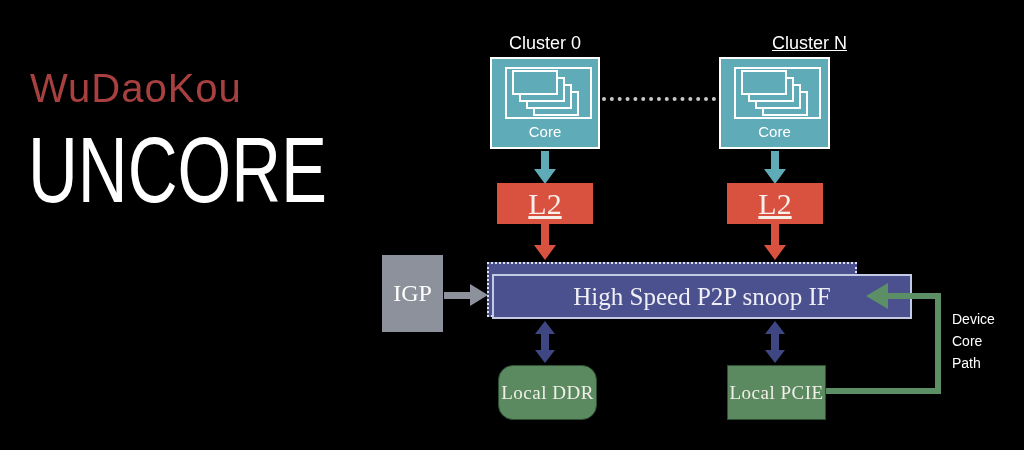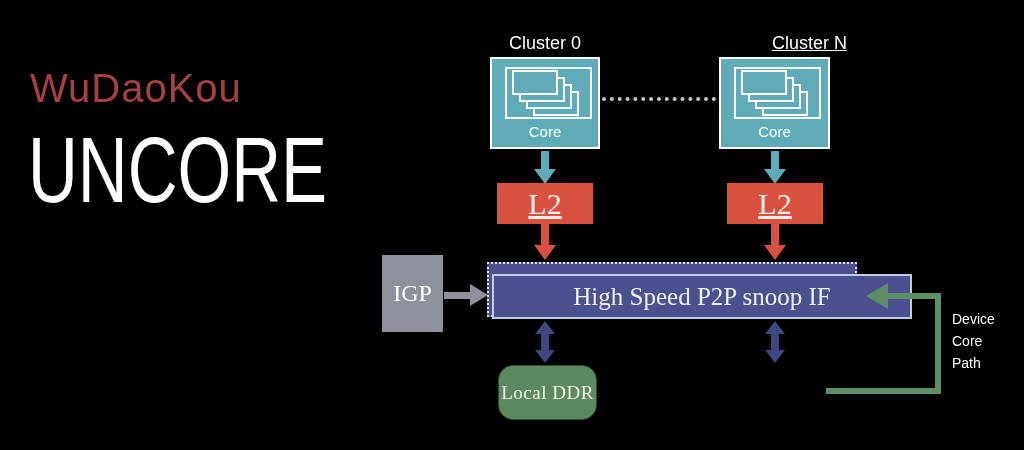--- a/index.html
+++ b/index.html
@@ -142,20 +142,23 @@
   <div class="shaft navy-bg" style="left:541px;top:332px;width:8px;height:20px;"></div>
   <div class="tri down-navy" style="left:535px;top:350px;"></div>
 
   <div class="tri up-navy" style="left:765px;top:321px;"></div>
   <div class="shaft navy-bg" style="left:771px;top:332px;width:8px;height:20px;"></div>
   <div class="tri down-navy" style="left:765px;top:350px;"></div>
 
   <div class="mem-box" style="left:498px;border-radius:15px;">
     <span>Local DDR</span>
   </div>
+  <div class="mem-box" style="left:727px;">
+    <span>Local PCIE</span>
+  </div>
 
   <div class="shaft greenline-bg" style="left:826px;top:388px;width:115px;height:6px;"></div>
   <div class="shaft greenline-bg" style="left:935px;top:293px;width:6px;height:101px;"></div>
   <div class="shaft greenline-bg" style="left:888px;top:293px;width:53px;height:6px;"></div>
   <div class="tri left-green" style="left:866px;top:283px;"></div>
 
   <div class="device-label">
     <div>Device</div>
     <div>Core</div>
     <div>Path</div>

